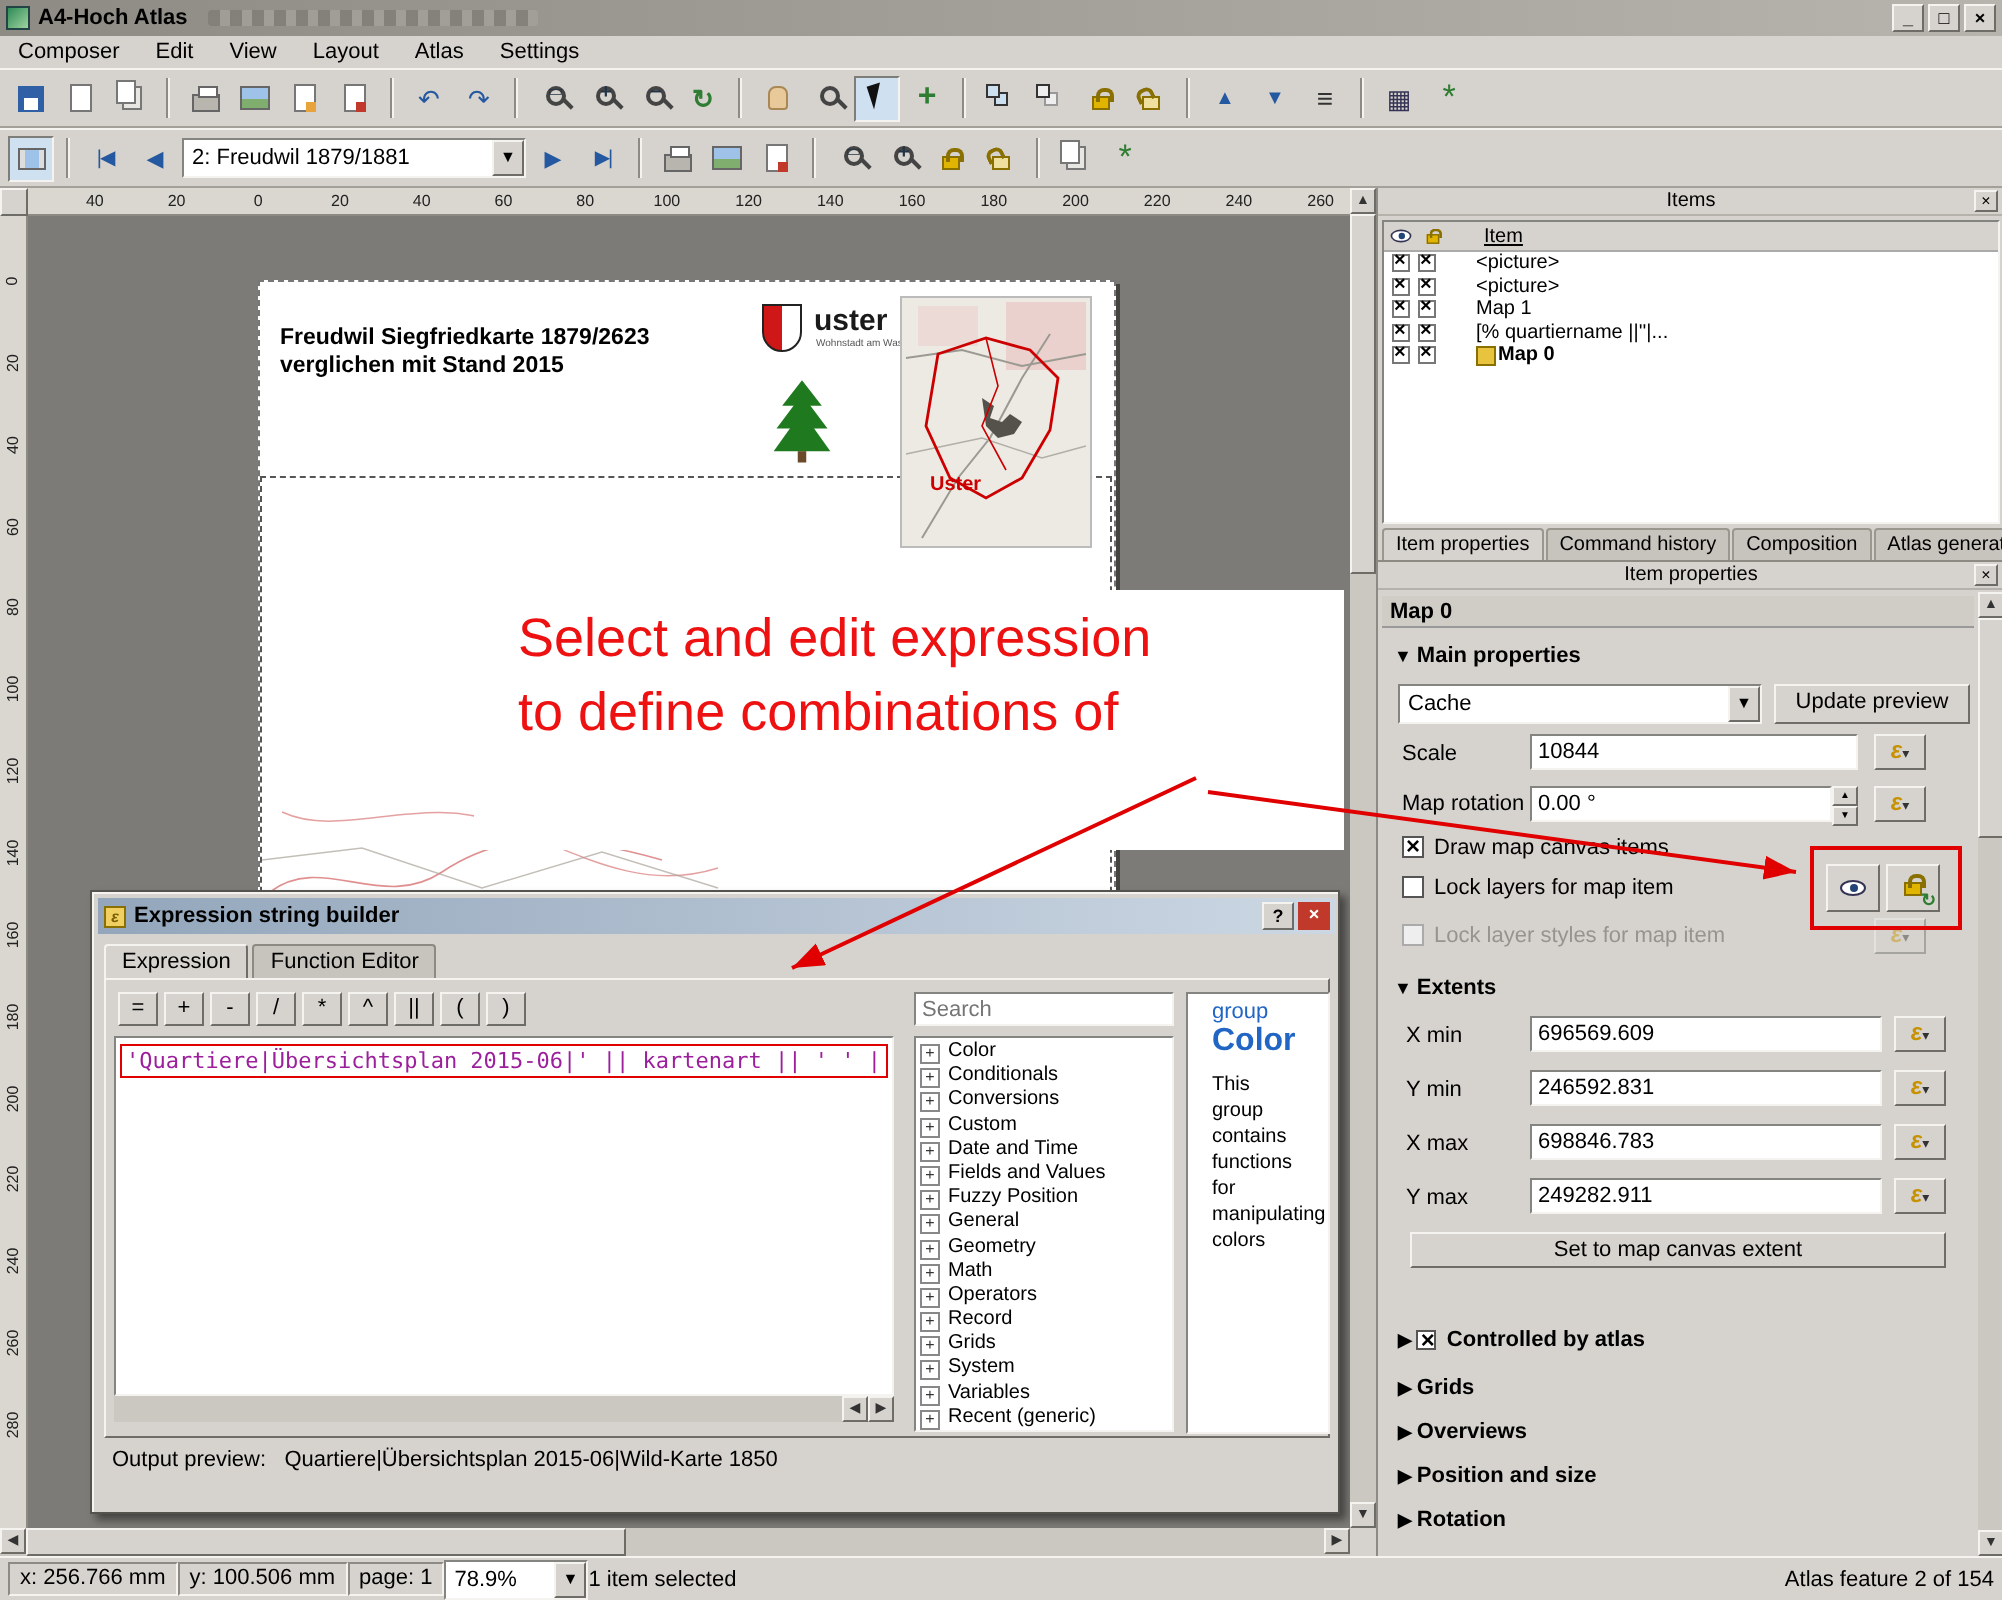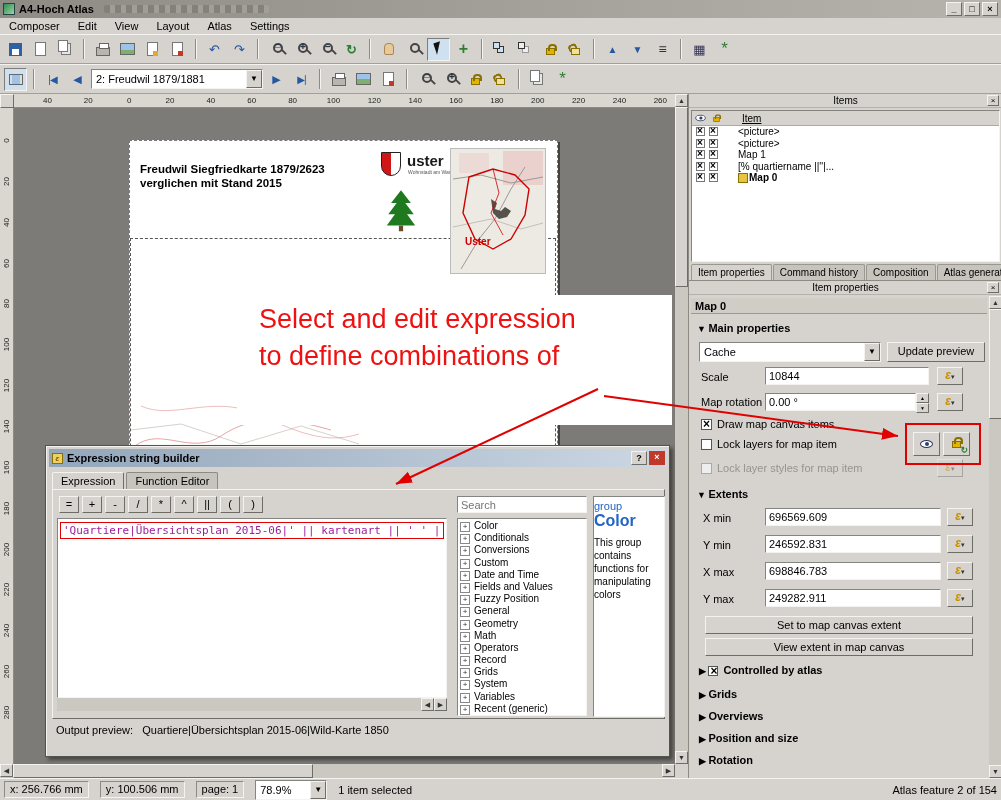--- a/index.html
+++ b/index.html
@@ -133,21 +133,21 @@
   .searchbox { position:absolute; left:404px; top:6px; width:130px; height:17px; font-size:11px; padding:1px 3px;
     font-family:"Liberation Sans",sans-serif; }
   .expr-area { position:absolute; left:4px; top:28px; width:390px; height:180px; overflow:hidden; }
   .expr-line { position:absolute; left:2px; top:3px; right:2px; border:1px solid #e00000; padding:1px 2px;
     font-family:"DejaVu Sans Mono", monospace; font-size:11px; color:#9c1f9c; white-space:nowrap; overflow:hidden; }
   .expr-hsb { position:absolute; left:4px; top:208px; width:390px; height:13px; display:flex; }
   .fn-tree { position:absolute; left:404px; top:28px; width:130px; height:198px; overflow:hidden; padding-top:1px; }
   .fn-item { position:relative; padding:0 2px 0 16px; height:12.2px; font-size:10px; line-height:12px; white-space:nowrap; }
   .fn-item::before { content:"+"; position:absolute; left:2px; top:2px; width:8px; height:8px; border:1px solid #888;
     background:#fff; font-size:8px; line-height:7px; text-align:center; color:#333; }
-  .desc { position:absolute; left:540px; top:6px; width:72px; height:221px; padding:3px 0; }
+  .desc { position:absolute; left:540px; top:6px; width:72px; height:221px; padding:3px 12px; }
   .grp-word { color:#2166c4; font-size:11px; }
   .grp-name { color:#2166c4; font-size:16px; font-weight:bold; margin-bottom:6px; }
   .grp-desc { font-size:10px; line-height:13px; }
   .outrow { position:absolute; left:10px; top:278px; font-size:11px; white-space:nowrap; }
   .dlgbtn { position:absolute; height:18px; font-size:11px; text-align:center; line-height:16px;margin-top:30px; }
 
   
   #dock { left:688px; top:94px; width:313px; height:684px; border-left:1px solid #8d8a84; }
   .dock-title { position:absolute; left:0; width:313px; height:14px; text-align:center; font-size:10px; line-height:14px;
     background:#d6d3ce; border-bottom:1px solid #b5b2ab; }
@@ -184,21 +184,21 @@
   .exprbtn.dis { opacity:.45; }
   .chk { width:11px; height:11px; border:1px solid #555; background:#fff; display:inline-block; position:relative; vertical-align:-2px; margin-right:5px; }
   .chk.on::after { content:"×"; position:absolute; left:1px; top:-3px; font-size:12px; font-weight:bold; }
   .chk.dis { border-color:#aaa; background:#eee; }
   .dislabel { color:#97948e; }
   .bigbtn { position:absolute; font-size:11px; text-align:center; line-height:16px; }
   .spinner { position:absolute; display:flex; flex-direction:column; width:13px; height:18px; }
   .spinner .sp { flex:1; font-size:5px; line-height:8px; text-align:center; }
 
   
-  #statusbar { left:0; top:778px; width:1001px; height:22px; border-top:1px solid #f4f3f0; display:flex; align-items:center; padding:0 4px; gap:11px; }
+  #statusbar { left:0; top:778px; width:1001px; height:22px; border-top:1px solid #f4f3f0; display:flex; align-items:center; padding:0 4px; gap:0; }
   .stfield { height:17px; padding:1px 5px; font-size:11px; background:#d6d3ce;
     border:1px solid; border-color:#8d8a84 #f4f3f0 #f4f3f0 #8d8a84; white-space:nowrap; }
   .plain { white-space:nowrap; }
 </style>
 </head>
 <body>
 
 <div class="abs titlebar">
   <span class="win-ico"></span>
   <span class="win-title">A4-Hoch Atlas</span>
@@ -640,21 +640,20 @@
 
     <span class="plabel" style="left:14px;top:270px">X max</span>
     <input class="pfield sunken" style="left: 76px; top: 266px; width: 176px; height: 18px;" value="698846.783">
     <span class="exprbtn raised" style="left:258px;top:266px"></span>
 
     <span class="plabel" style="left:14px;top:297px">Y max</span>
     <input class="pfield sunken" style="left: 76px; top: 293px; width: 176px; height: 18px;" value="249282.911">
     <span class="exprbtn raised" style="left:258px;top:293px"></span>
 
     <span class="bigbtn raised" style="left:16px;top:320px;width:268px;height:18px">Set to map canvas extent</span>
-    <span class="bigbtn raised" style="left:16px;top:342px;width:268px;height:18px">View extent in map canvas</span>
 
     <div class="abs sect" style="left:8px;top:368px">
       <span class="chk on" style="width:10px;height:10px"></span><span>Controlled by atlas</span>
     </div>
     <div class="abs" style="left:8px;top:392px">
 
     <div class="sect">Grids</div>
         <div class="sect">Overviews</div>
         <div class="sect">Position and size</div>
         <div class="sect">Rotation</div>

